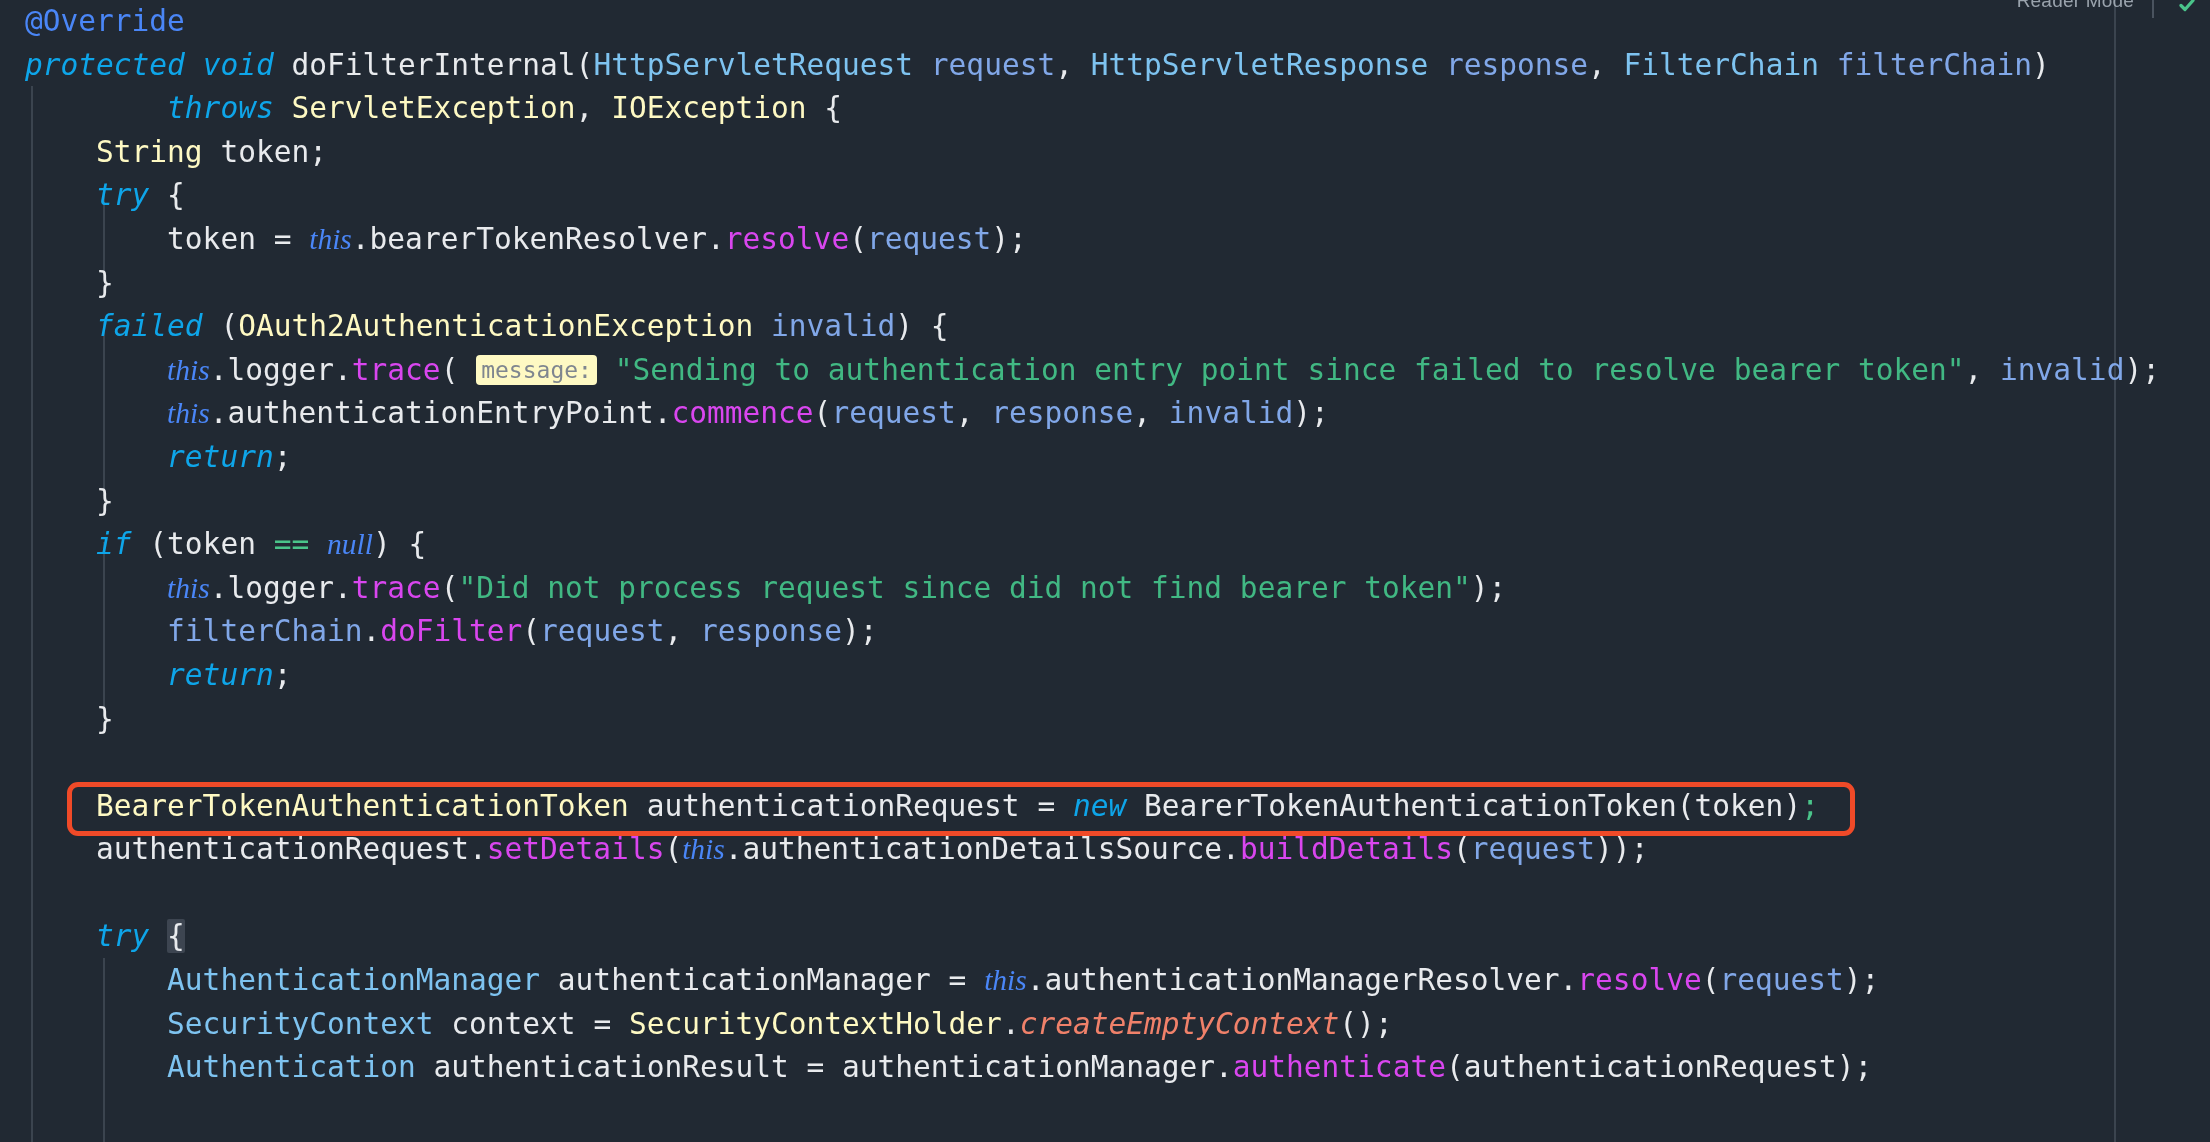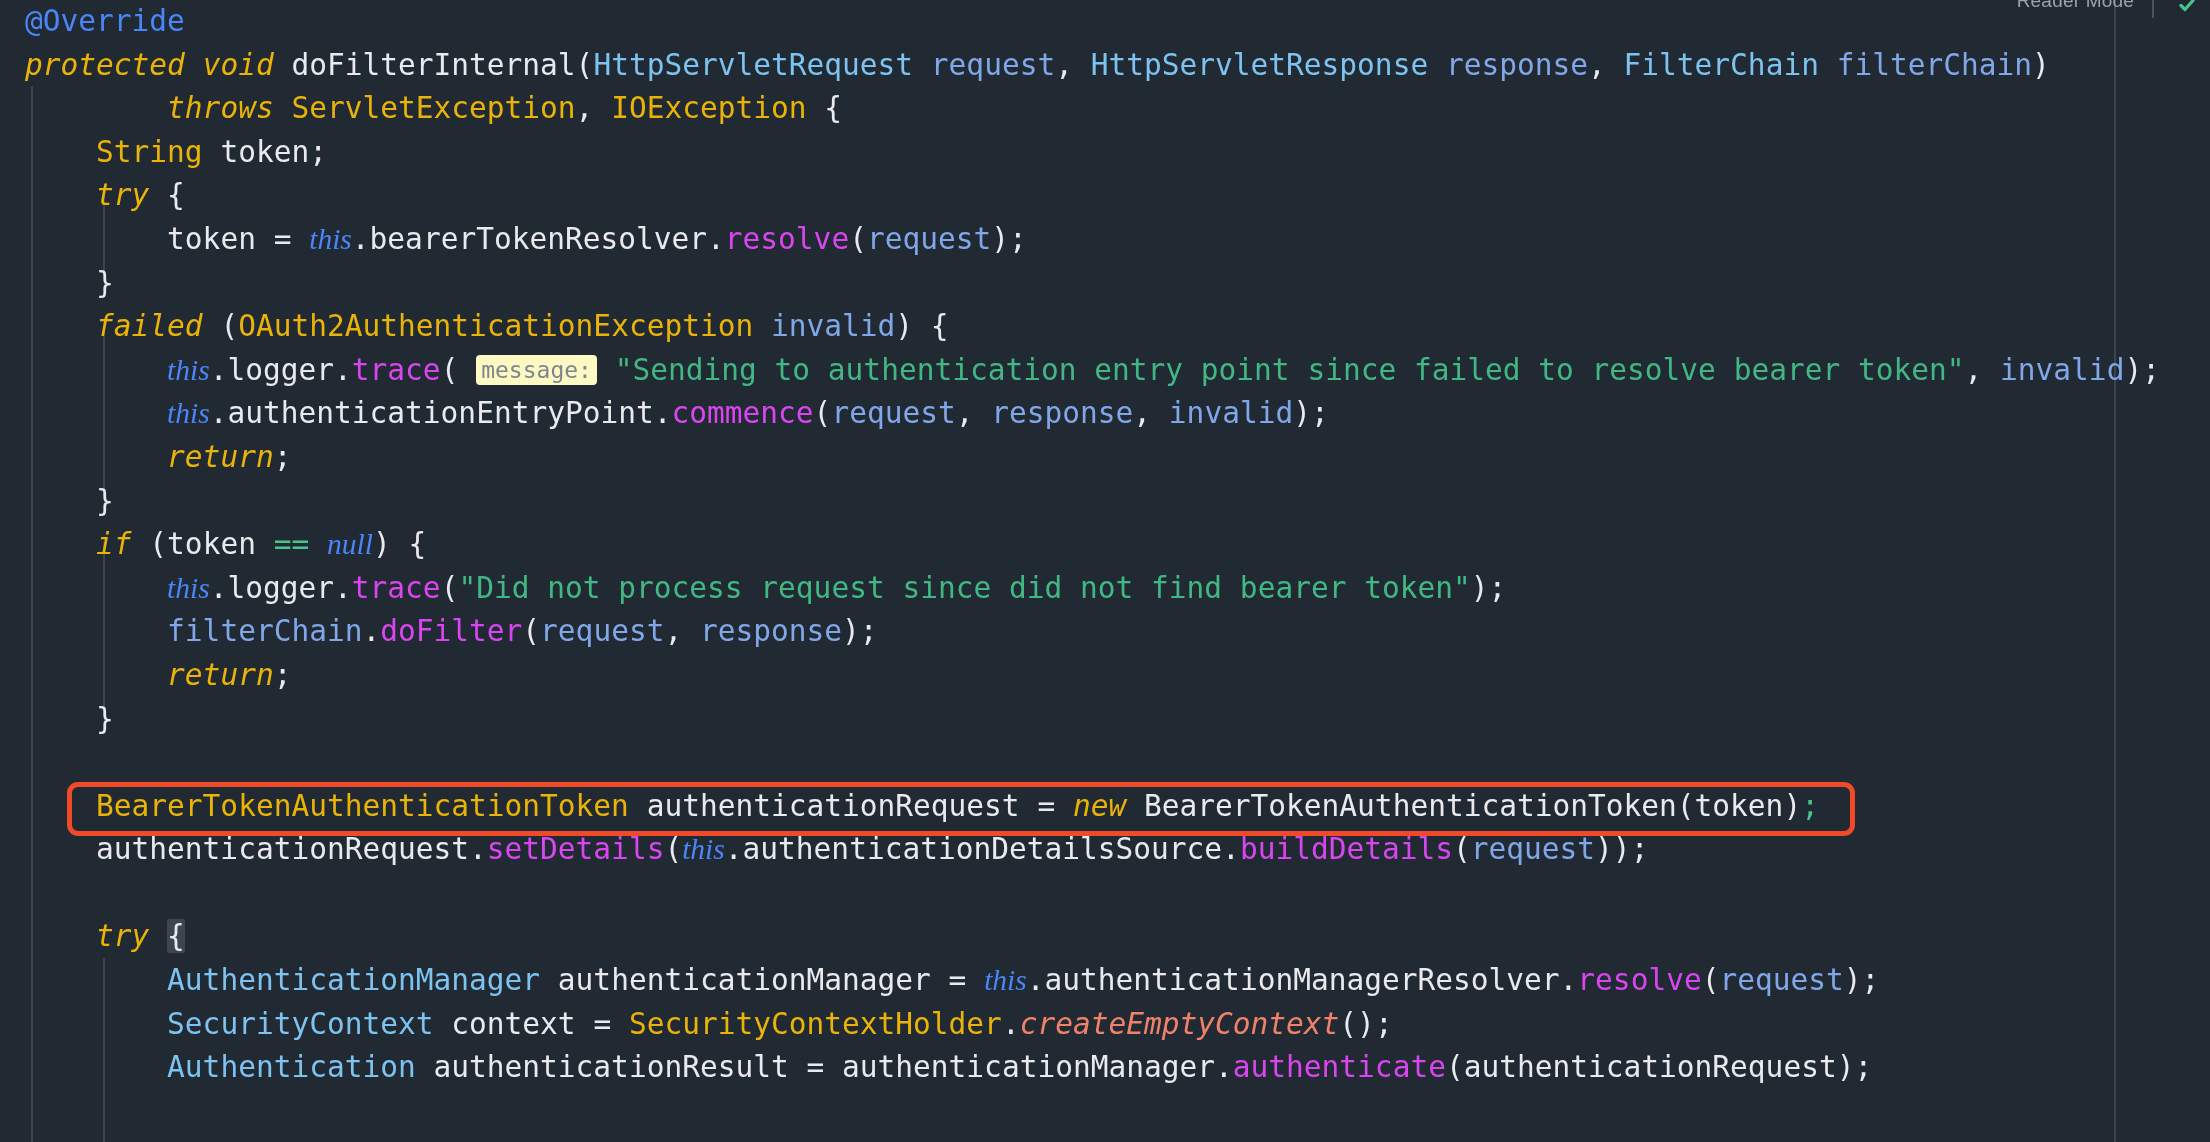--- a/index.html
+++ b/index.html
@@ -88,24 +88,24 @@
     height: 43.6px;
     line-height: 43.6px;
     white-space: pre;
     font-size: 29.5px;
     letter-spacing: 0px;
     padding-left: 25px;
     color: #c8ccd4;
   }
 
   
-  .kw    { color: #eab308; font-style: italic; }  
+  .kw    { color: #0ea5e9; font-style: italic; }  
   .this  { color: #4a86f7; font-style: italic; font-family: Liberation Serif, serif; }  
   .anno  { color: #4a86f7; }                      
-  .type  { color: #eab308; }                      
+  .type  { color: #fef9c3; }                      
   .stype { color: #7ec3f0; }                      
   .ident { color: #e8eaed; }                      
   .param { color: #81a7e8; }                      
   .meth  { color: #d946ef; }                      
   .smeth { color: #f0816a; font-style: italic; }  
   .str   { color: #41b883; }                      
   .punc  { color: #e8eaed; }                      
   .op    { color: #4ac48a; }                      
   .opw   { color: #e8eaed; }                      
 

